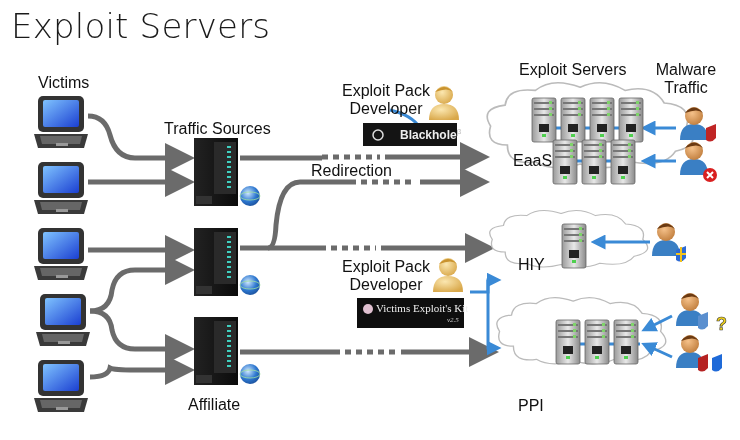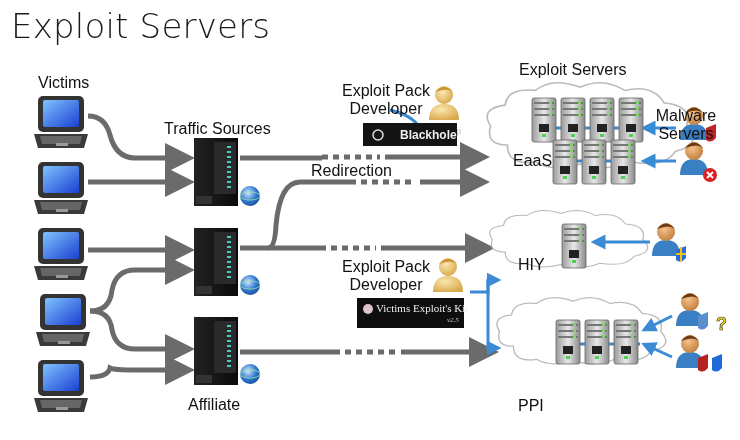--- a/index.html
+++ b/index.html
@@ -204,23 +204,23 @@
   <circle cx="378" cy="135" r="5" fill="none" stroke="#ddd" stroke-width="1.5"></circle>
   <rect x="357" y="298" width="107" height="30" fill="#0e0e0e"></rect>
   <circle cx="368" cy="309" r="5" fill="#e0c0d0"></circle>
 </svg>
 
 <div class="lbl" style="left:38px;top:74px;">Victims</div>
 <div class="lbl" style="left:164px;top:120px;">Traffic Sources</div>
 <div class="lbl" style="left:188px;top:396px;">Affiliate</div>
 <div class="lbl" style="left:311px;top:162px;">Redirection</div>
 <div class="lbl" style="left:519px;top:61px;">Exploit Servers</div>
-<div class="lbl" style="left:654px;top:61px;width:64px;margin-top:46px;">
+<div class="lbl" style="left:654px;top:61px;width:64px;">
   <div>Malware</div>
-  <div>Servers</div>
+  <div>Traffic</div>
 </div>
 <div class="lbl" style="left:338px;top:82px;width:96px;">
   <div>Exploit Pack</div>
   <div>Developer</div>
 </div>
 <div class="lbl" style="left:338px;top:258px;width:96px;">
   <div>Exploit Pack</div>
   <div>Developer</div>
 </div>
 <div class="lbl" style="left:513px;top:152px;">EaaS</div>

